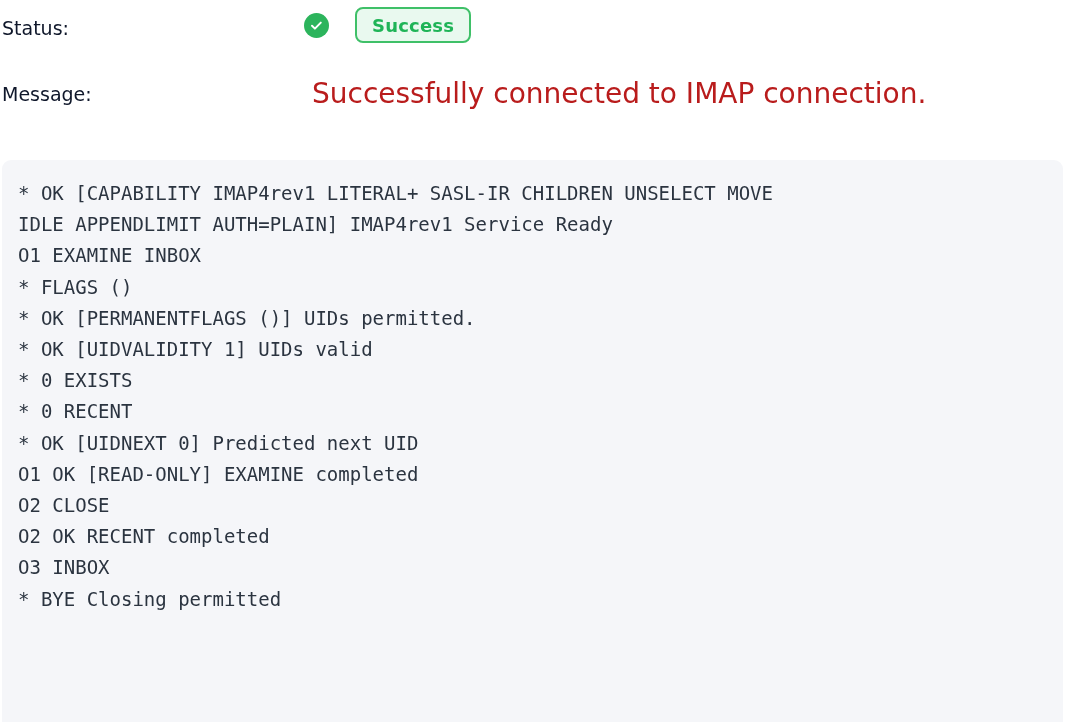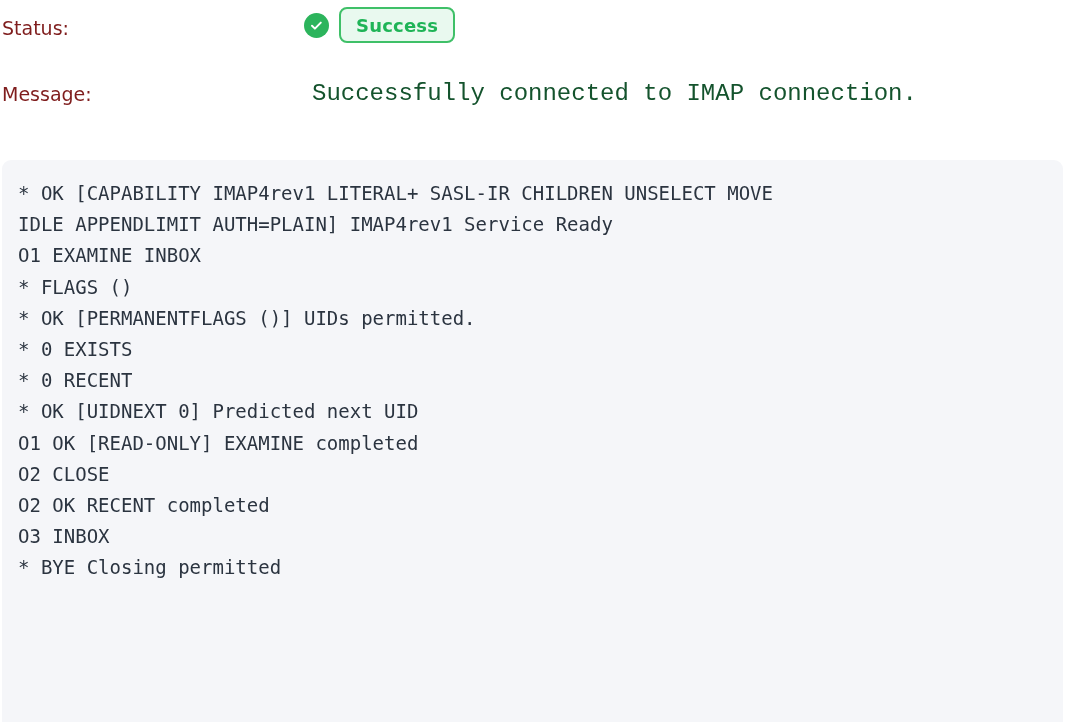--- a/index.html
+++ b/index.html
@@ -26,37 +26,37 @@
   .status-row {
     position: absolute;
     left: 0;
     top: 0;
     width: 1068px;
     height: 56px;
     display: flex;
     align-items: center;
   }
   .field-label {
-    color: #7f1d1d;
+    color: #0f172a;
     font-size: 19px;
     line-height: 24px;
     font-weight: 400;
     white-space: nowrap;
   }
   .status-row .field-label {
     margin-left: 2px;
   }
 
   .status-value {
     position: absolute;
     left: 304px;
     top: 7px;
     display: flex;
     align-items: center;
-    gap: 10px;
+    gap: 26px;
   }
 
   .check-icon {
     width: 25px;
     height: 25px;
     border-radius: 50%;
     background: #2cb45c;
     display: flex;
     align-items: center;
     justify-content: center;
@@ -92,26 +92,25 @@
     align-items: center;
   }
   .message-row .field-label {
     margin-left: 2px;
   }
   .message-value {
     position: absolute;
     left: 312px;
     top: 50%;
     transform: translateY(-50%);
-    color: #14532d;
-    font-size: 24px;
+    color: #b91c1c;
+    font-size: 28px;
     line-height: 30px;
     font-weight: 400;
     white-space: nowrap;
-    font-family: Liberation Mono, monospace;
   }
 
   
   .log-block {
     position: absolute;
     left: 2px;
     top: 160px;
     width: 1061px;
     height: 578px;
     box-sizing: border-box;
@@ -152,20 +151,21 @@
     <span class="message-value">Successfully connected to IMAP connection.</span>
   </div>
 
   <div class="log-block">
 
   <div class="log-line">* OK [CAPABILITY IMAP4rev1 LITERAL+ SASL-IR CHILDREN UNSELECT MOVE</div>
       <div class="log-line">IDLE APPENDLIMIT AUTH=PLAIN] IMAP4rev1 Service Ready</div>
       <div class="log-line">O1 EXAMINE INBOX</div>
       <div class="log-line">* FLAGS ()</div>
       <div class="log-line">* OK [PERMANENTFLAGS ()] UIDs permitted.</div>
+      <div class="log-line">* OK [UIDVALIDITY 1] UIDs valid</div>
       <div class="log-line">* 0 EXISTS</div>
       <div class="log-line">* 0 RECENT</div>
       <div class="log-line">* OK [UIDNEXT 0] Predicted next UID</div>
       <div class="log-line">O1 OK [READ-ONLY] EXAMINE completed</div>
       <div class="log-line">O2 CLOSE</div>
       <div class="log-line">O2 OK RECENT completed</div>
       <div class="log-line">O3 INBOX</div>
       <div class="log-line">* BYE Closing permitted</div>
     </div>
 

